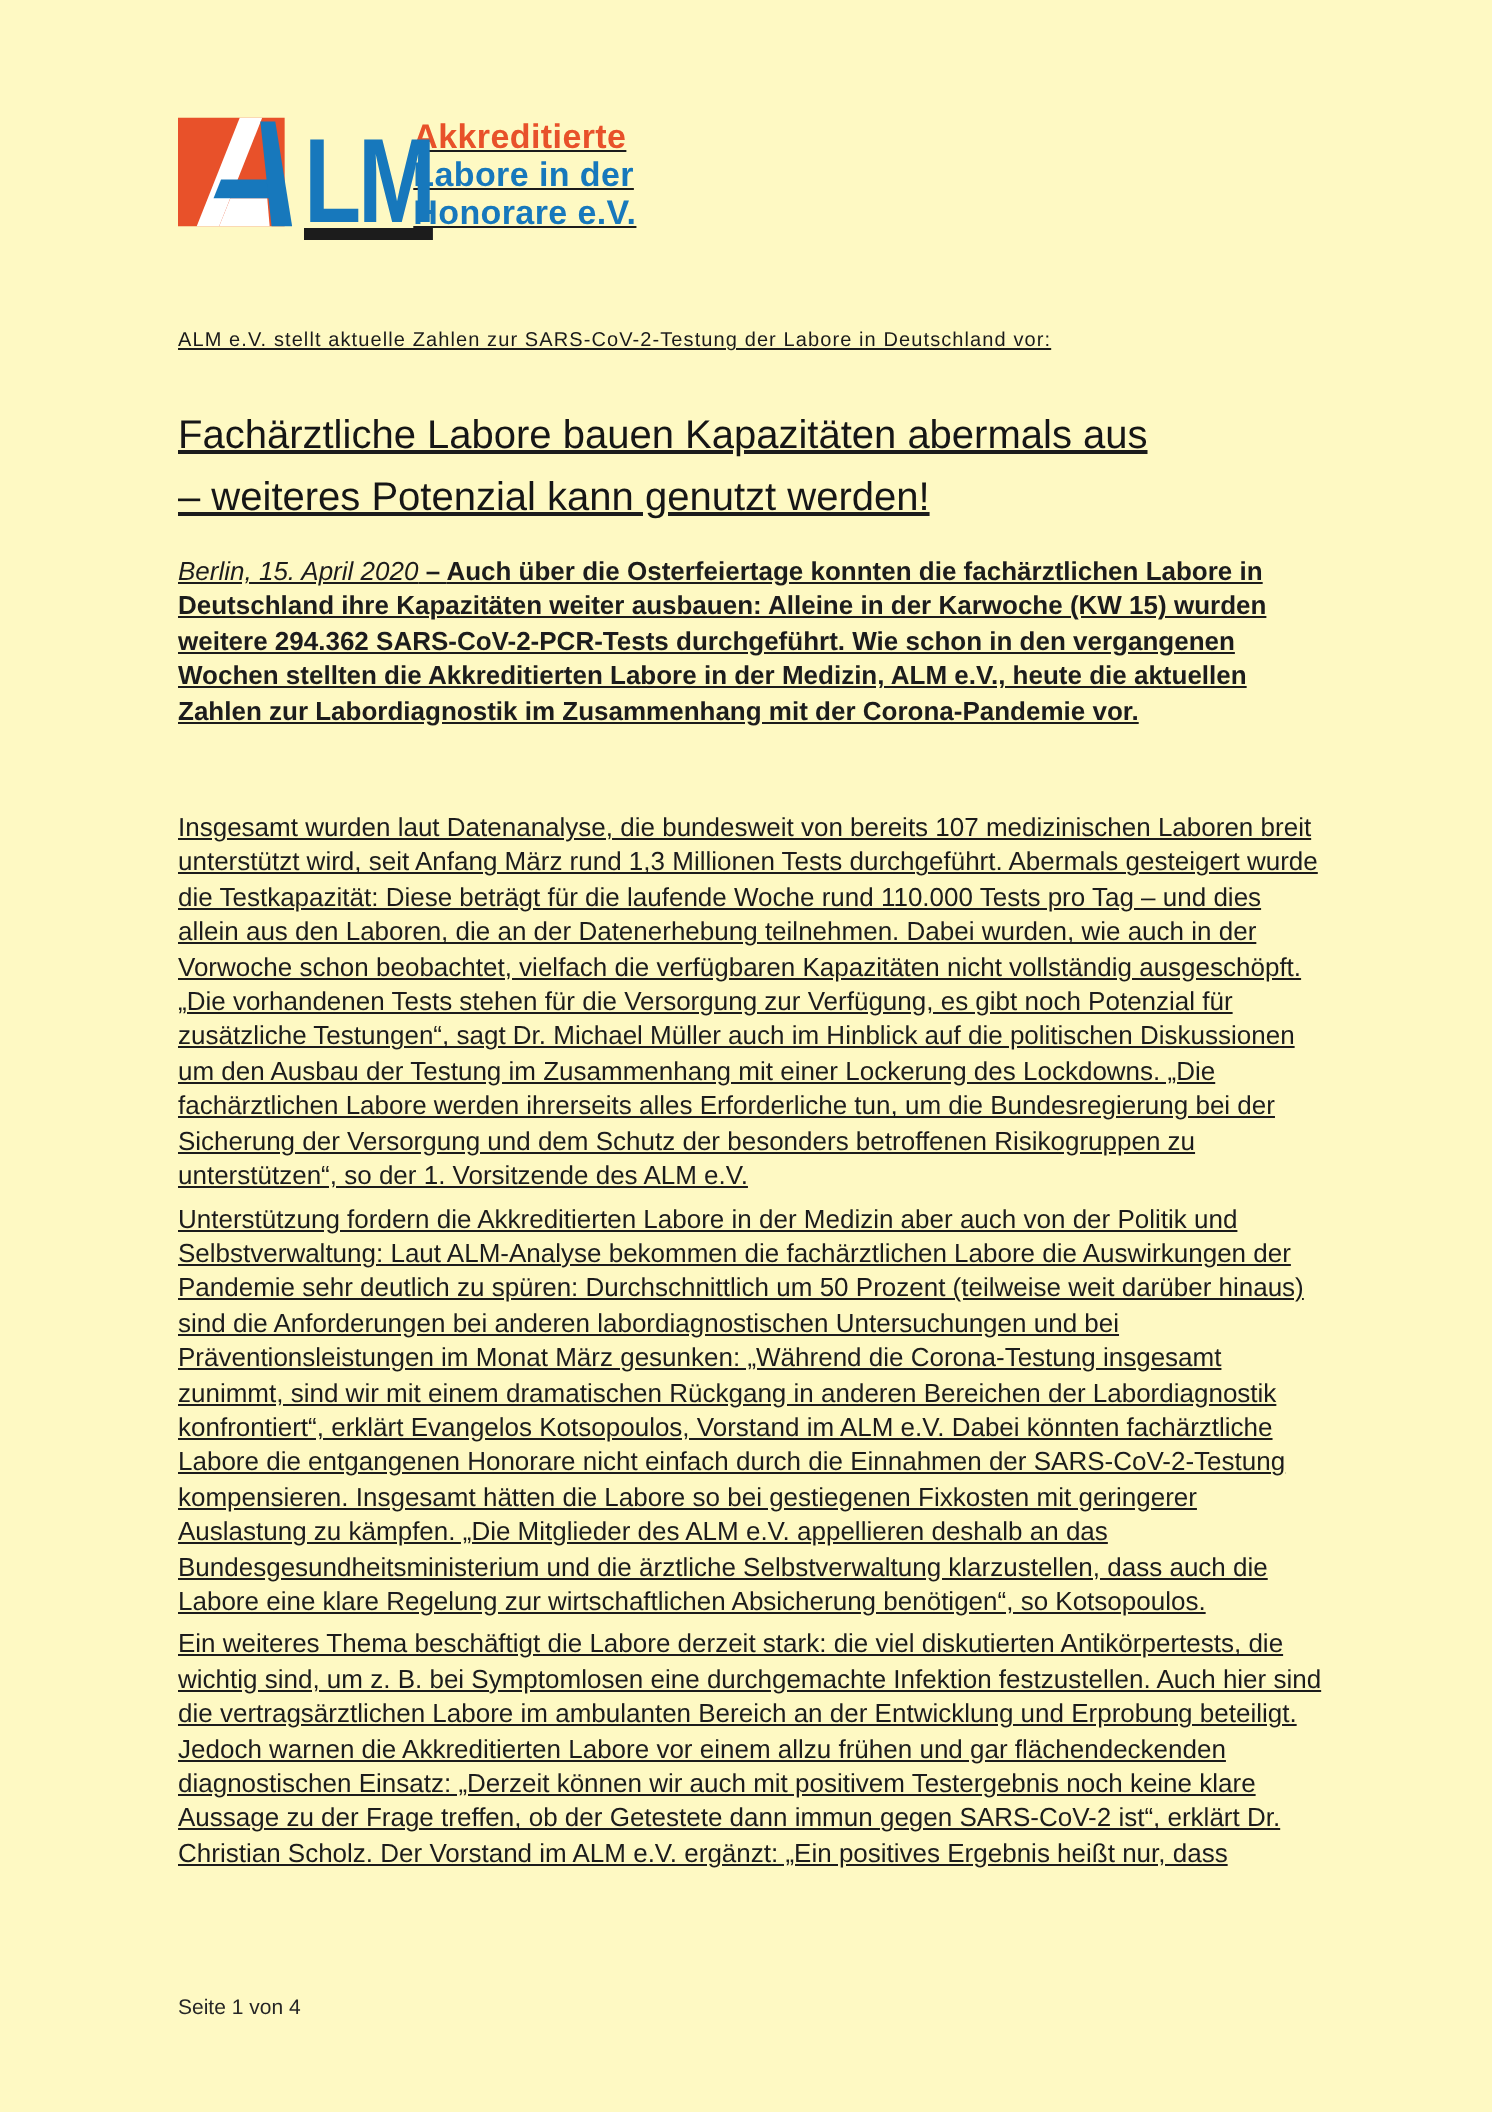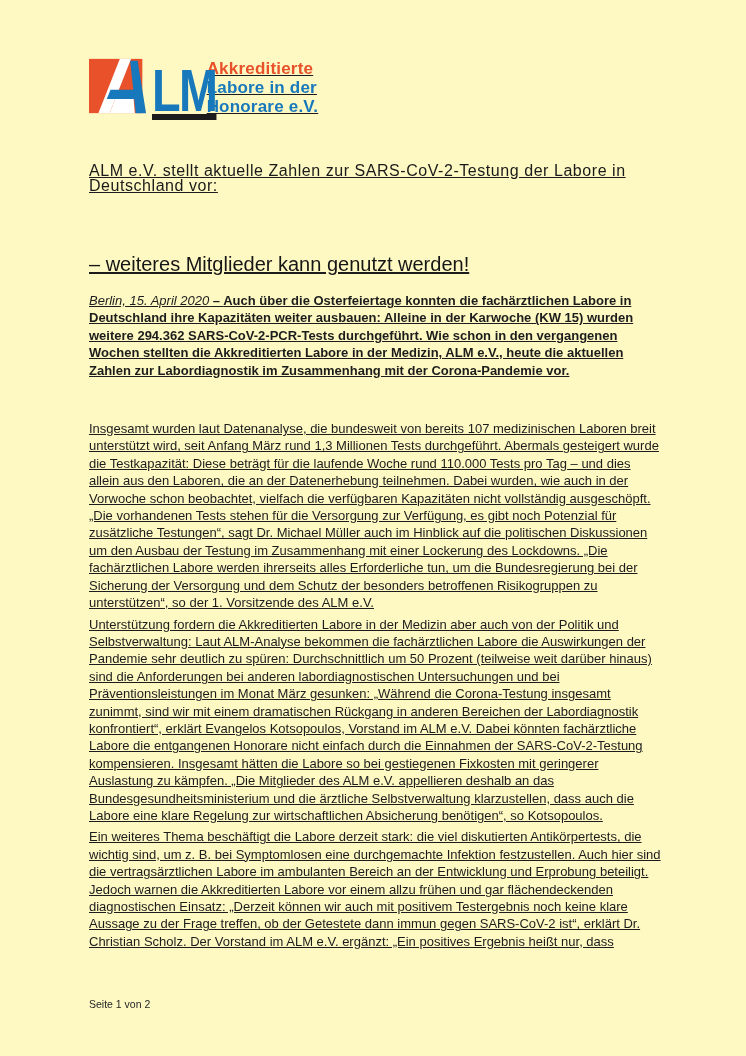--- a/index.html
+++ b/index.html
@@ -27,21 +27,21 @@
   .logo-tagline {
     align-self:flex-start; margin-top:2px; margin-left:-28px;
     font-weight:700; font-size:17px; line-height:19px; letter-spacing:0.2px;
     white-space:nowrap;
   }
   .tagline-orange { color:#E8512A; }
   .tagline-blue   { color:#1778BC; }
   
   .kicker {
     margin:48px 0 0 0;
-    font-size:16px; line-height:15px; letter-spacing:0.55px;
+    font-size:10px; line-height:15px; letter-spacing:0.55px;
     color:#1a1a1a;
   }
   h1.headline {
     margin:25px 0 0 0;
     font-size:20px; line-height:31px; font-weight:400;
     color:#161616; max-width:580px;
   }
   p.lead, p.body-par {
     width:573px;
     font-size:13px; line-height:17.4px;
@@ -74,27 +74,27 @@
     <div class="logo-monogram">LM</div>
     <div class="logo-tagline">
       <div class="tagline-orange">Akkreditierte</div>
       <div class="tagline-blue">Labore in der</div>
       <div class="tagline-blue">Honorare e.V.</div>
     </div>
   </header>
 
   <p class="kicker">ALM e.V. stellt aktuelle Zahlen zur SARS-CoV-2-Testung der Labore in Deutschland vor:</p>
 
-  <h1 class="headline"><br><span>– weiteres Mitglieder kann genutzt werden!</span></h1>
+  <h1 class="headline"><span>Fachärztliche Labore bauen Kapazitäten abermals aus</span><br><span>– weiteres Potenzial kann genutzt werden!</span></h1>
 
   <p class="lead"><span class="dateline">Berlin, 15. April 2020</span><span class="lead-sep"> – </span><span class="lead-body">Auch über die Osterfeiertage konnten die fachärztlichen Labore in Deutschland ihre Kapazitäten weiter ausbauen: Alleine in der Karwoche (KW 15) wurden weitere 294.362 SARS-CoV-2-PCR-Tests durchgeführt. Wie schon in den vergangenen Wochen stellten die Akkreditierten Labore in der Medizin, ALM e.V., heute die aktuellen Zahlen zur Labordiagnostik im Zusammenhang mit der Corona-Pandemie vor.</span></p>
 
   <p class="body-par first-body">Insgesamt wurden laut Datenanalyse, die bundesweit von bereits 107 medizinischen Laboren breit unterstützt wird, seit Anfang März rund 1,3 Millionen Tests durchgeführt. Abermals gesteigert wurde die Testkapazität: Diese beträgt für die laufende Woche rund 110.000 Tests pro Tag – und dies allein aus den Laboren, die an der Datenerhebung teilnehmen. Dabei wurden, wie auch in der Vorwoche schon beobachtet, vielfach die verfügbaren Kapazitäten nicht vollständig ausgeschöpft. „Die vorhandenen Tests stehen für die Versorgung zur Verfügung, es gibt noch Potenzial für zusätzliche Testungen“, sagt Dr. Michael Müller auch im Hinblick auf die politischen Diskussionen um den Ausbau der Testung im Zusammenhang mit einer Lockerung des Lockdowns. „Die fachärztlichen Labore werden ihrerseits alles Erforderliche tun, um die Bundesregierung bei der Sicherung der Versorgung und dem Schutz der besonders betroffenen Risikogruppen zu unterstützen“, so der 1. Vorsitzende des ALM e.V.</p>
 
   <p class="body-par">Unterstützung fordern die Akkreditierten Labore in der Medizin aber auch von der Politik und Selbstverwaltung: Laut ALM-Analyse bekommen die fachärztlichen Labore die Auswirkungen der Pandemie sehr deutlich zu spüren: Durchschnittlich um 50 Prozent (teilweise weit darüber hinaus) sind die Anforderungen bei anderen labordiagnostischen Untersuchungen und bei Präventionsleistungen im Monat März gesunken: „Während die Corona-Testung insgesamt zunimmt, sind wir mit einem dramatischen Rückgang in anderen Bereichen der Labordiagnostik konfrontiert“, erklärt Evangelos Kotsopoulos, Vorstand im ALM e.V. Dabei könnten fachärztliche Labore die entgangenen Honorare nicht einfach durch die Einnahmen der SARS-CoV-2-Testung kompensieren. Insgesamt hätten die Labore so bei gestiegenen Fixkosten mit geringerer Auslastung zu kämpfen. „Die Mitglieder des ALM e.V. appellieren deshalb an das Bundesgesundheitsministerium und die ärztliche Selbstverwaltung klarzustellen, dass auch die Labore eine klare Regelung zur wirtschaftlichen Absicherung benötigen“, so Kotsopoulos.</p>
 
   <p class="body-par">Ein weiteres Thema beschäftigt die Labore derzeit stark: die viel diskutierten Antikörpertests, die wichtig sind, um z. B. bei Symptomlosen eine durchgemachte Infektion festzustellen. Auch hier sind die vertragsärztlichen Labore im ambulanten Bereich an der Entwicklung und Erprobung beteiligt. Jedoch warnen die Akkreditierten Labore vor einem allzu frühen und gar flächendeckenden diagnostischen Einsatz: „Derzeit können wir auch mit positivem Testergebnis noch keine klare Aussage zu der Frage treffen, ob der Getestete dann immun gegen SARS-CoV-2 ist“, erklärt Dr. Christian Scholz. Der Vorstand im ALM e.V. ergänzt: „Ein positives Ergebnis heißt nur, dass</p>
 
   <footer class="page-footer">
-    <span>Seite 1 von 2</span>
+    <span>Seite 1 von 4</span>
   </footer>
 
 </div>
 
 </body></html>

